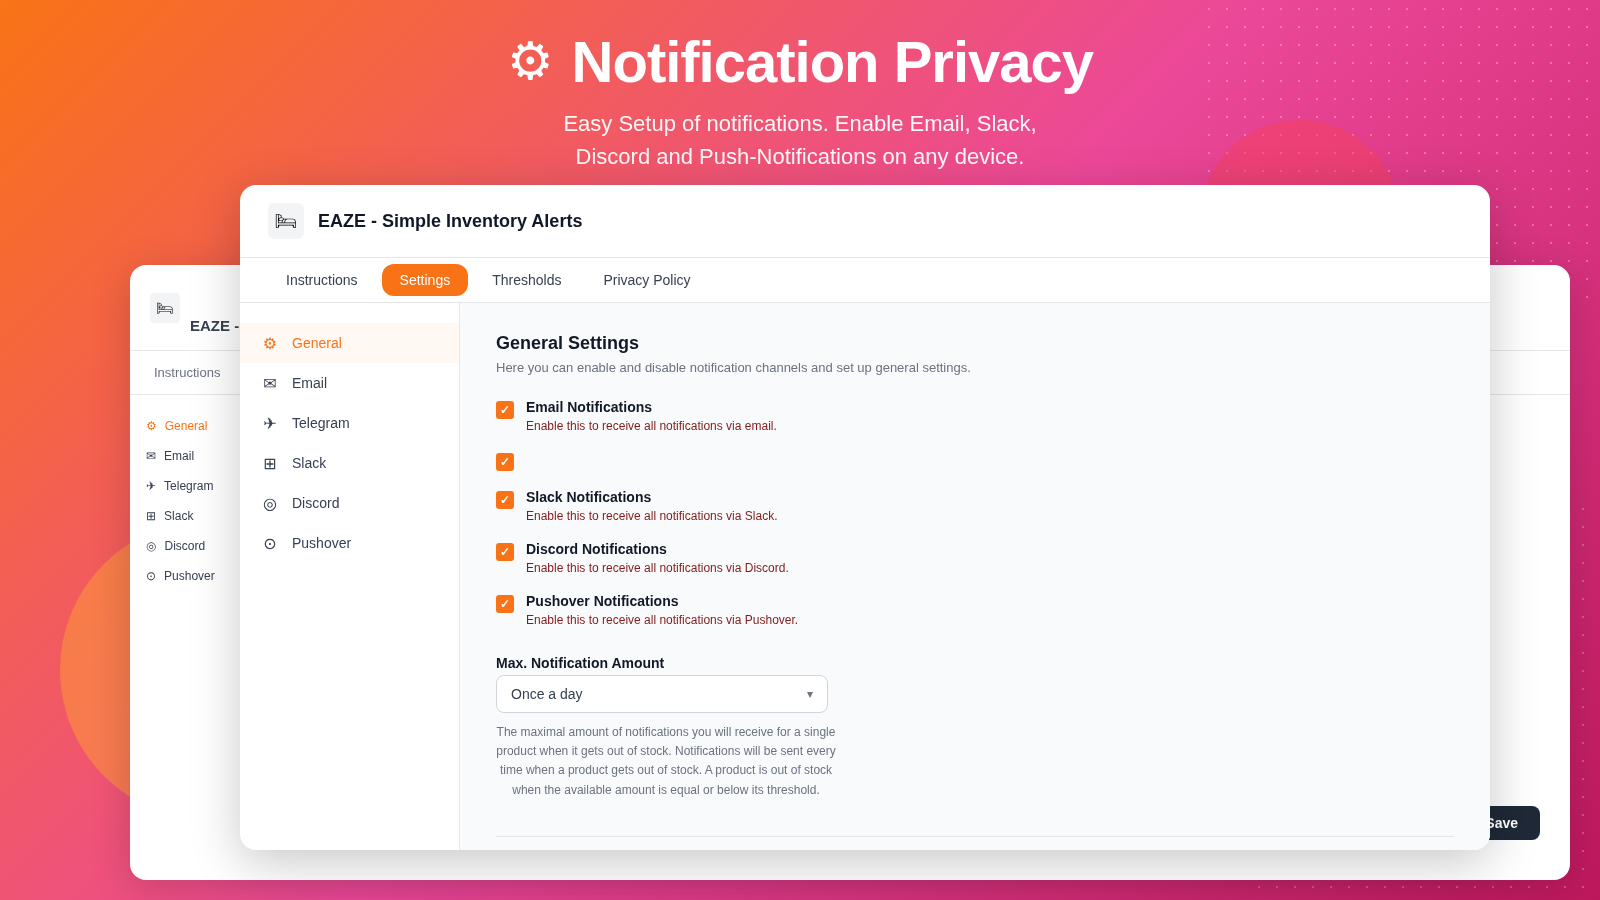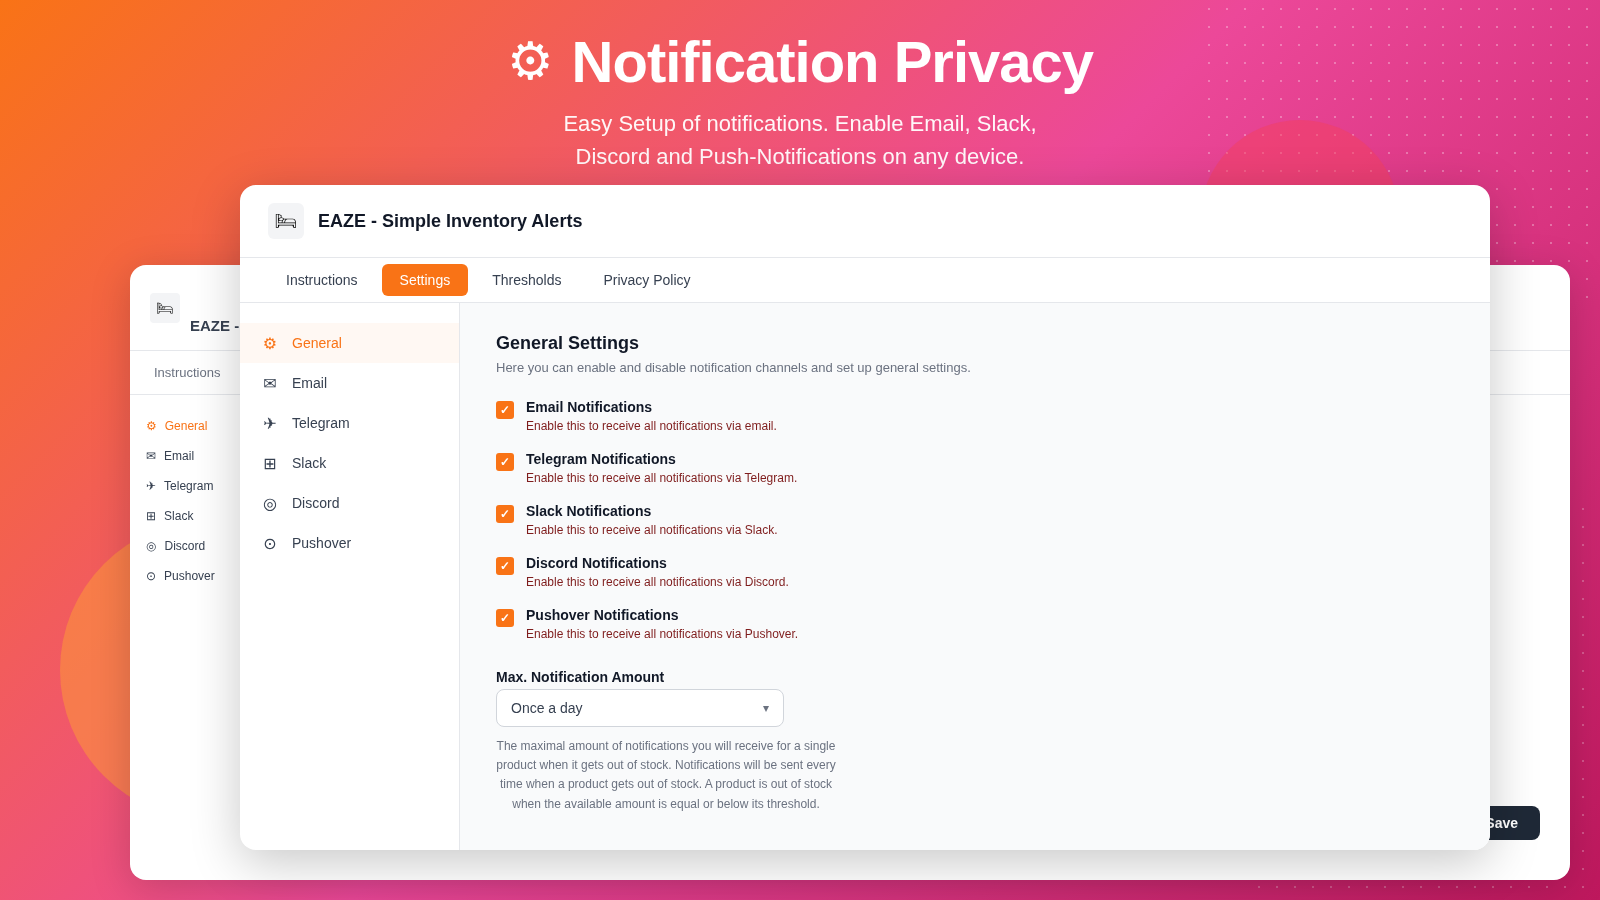--- a/index.html
+++ b/index.html
@@ -162,21 +162,21 @@
       font-size: 14px;
       cursor: pointer;
       color: #374151;
       font-weight: 500;
       position: relative;
       border-radius: 6px 6px 0 0;
     }
     .tab-item.active {
       background: #f97316;
       color: white;
-      border-radius: 6px;
+      border-radius: 12px;
       margin: 6px 0;
       padding: 8px 18px;
     }
 
     
     .panel-body {
       display: flex;
       flex: 1;
       overflow: hidden;
     }
@@ -268,21 +268,21 @@
     .max-notif-section {
       margin-top: 28px;
     }
     .max-notif-label {
       font-size: 14px;
       font-weight: 600;
       color: #111827;
       margin-bottom: 4px;
     }
     .select-dropdown {
-      width: 288px;
+      width: 332px;
       padding: 10px 14px;
       border: 1px solid #d1d5db;
       border-radius: 8px;
       font-size: 14px;
       color: #374151;
       background: white;
       display: flex;
       align-items: center;
       justify-content: space-between;
       cursor: pointer;
@@ -487,24 +487,20 @@
         <div class="notif-item">
           <div class="checkbox-orange"></div>
           <div class="notif-text-block">
             <div class="notif-label">Email Notifications</div>
             <div class="notif-desc">Enable this to receive all notifications via email.</div>
           </div>
         </div>
 
         <div class="notif-item">
           <div class="checkbox-orange"></div>
-          <div class="notif-text-block">
-            <div class="notif-label">Telegram Notifications</div>
-            <div class="notif-desc">Enable this to receive all notifications via Telegram.</div>
-          </div>
         </div>
 
         <div class="notif-item">
           <div class="checkbox-orange"></div>
           <div class="notif-text-block">
             <div class="notif-label">Slack Notifications</div>
             <div class="notif-desc">Enable this to receive all notifications via Slack.</div>
           </div>
         </div>
 

